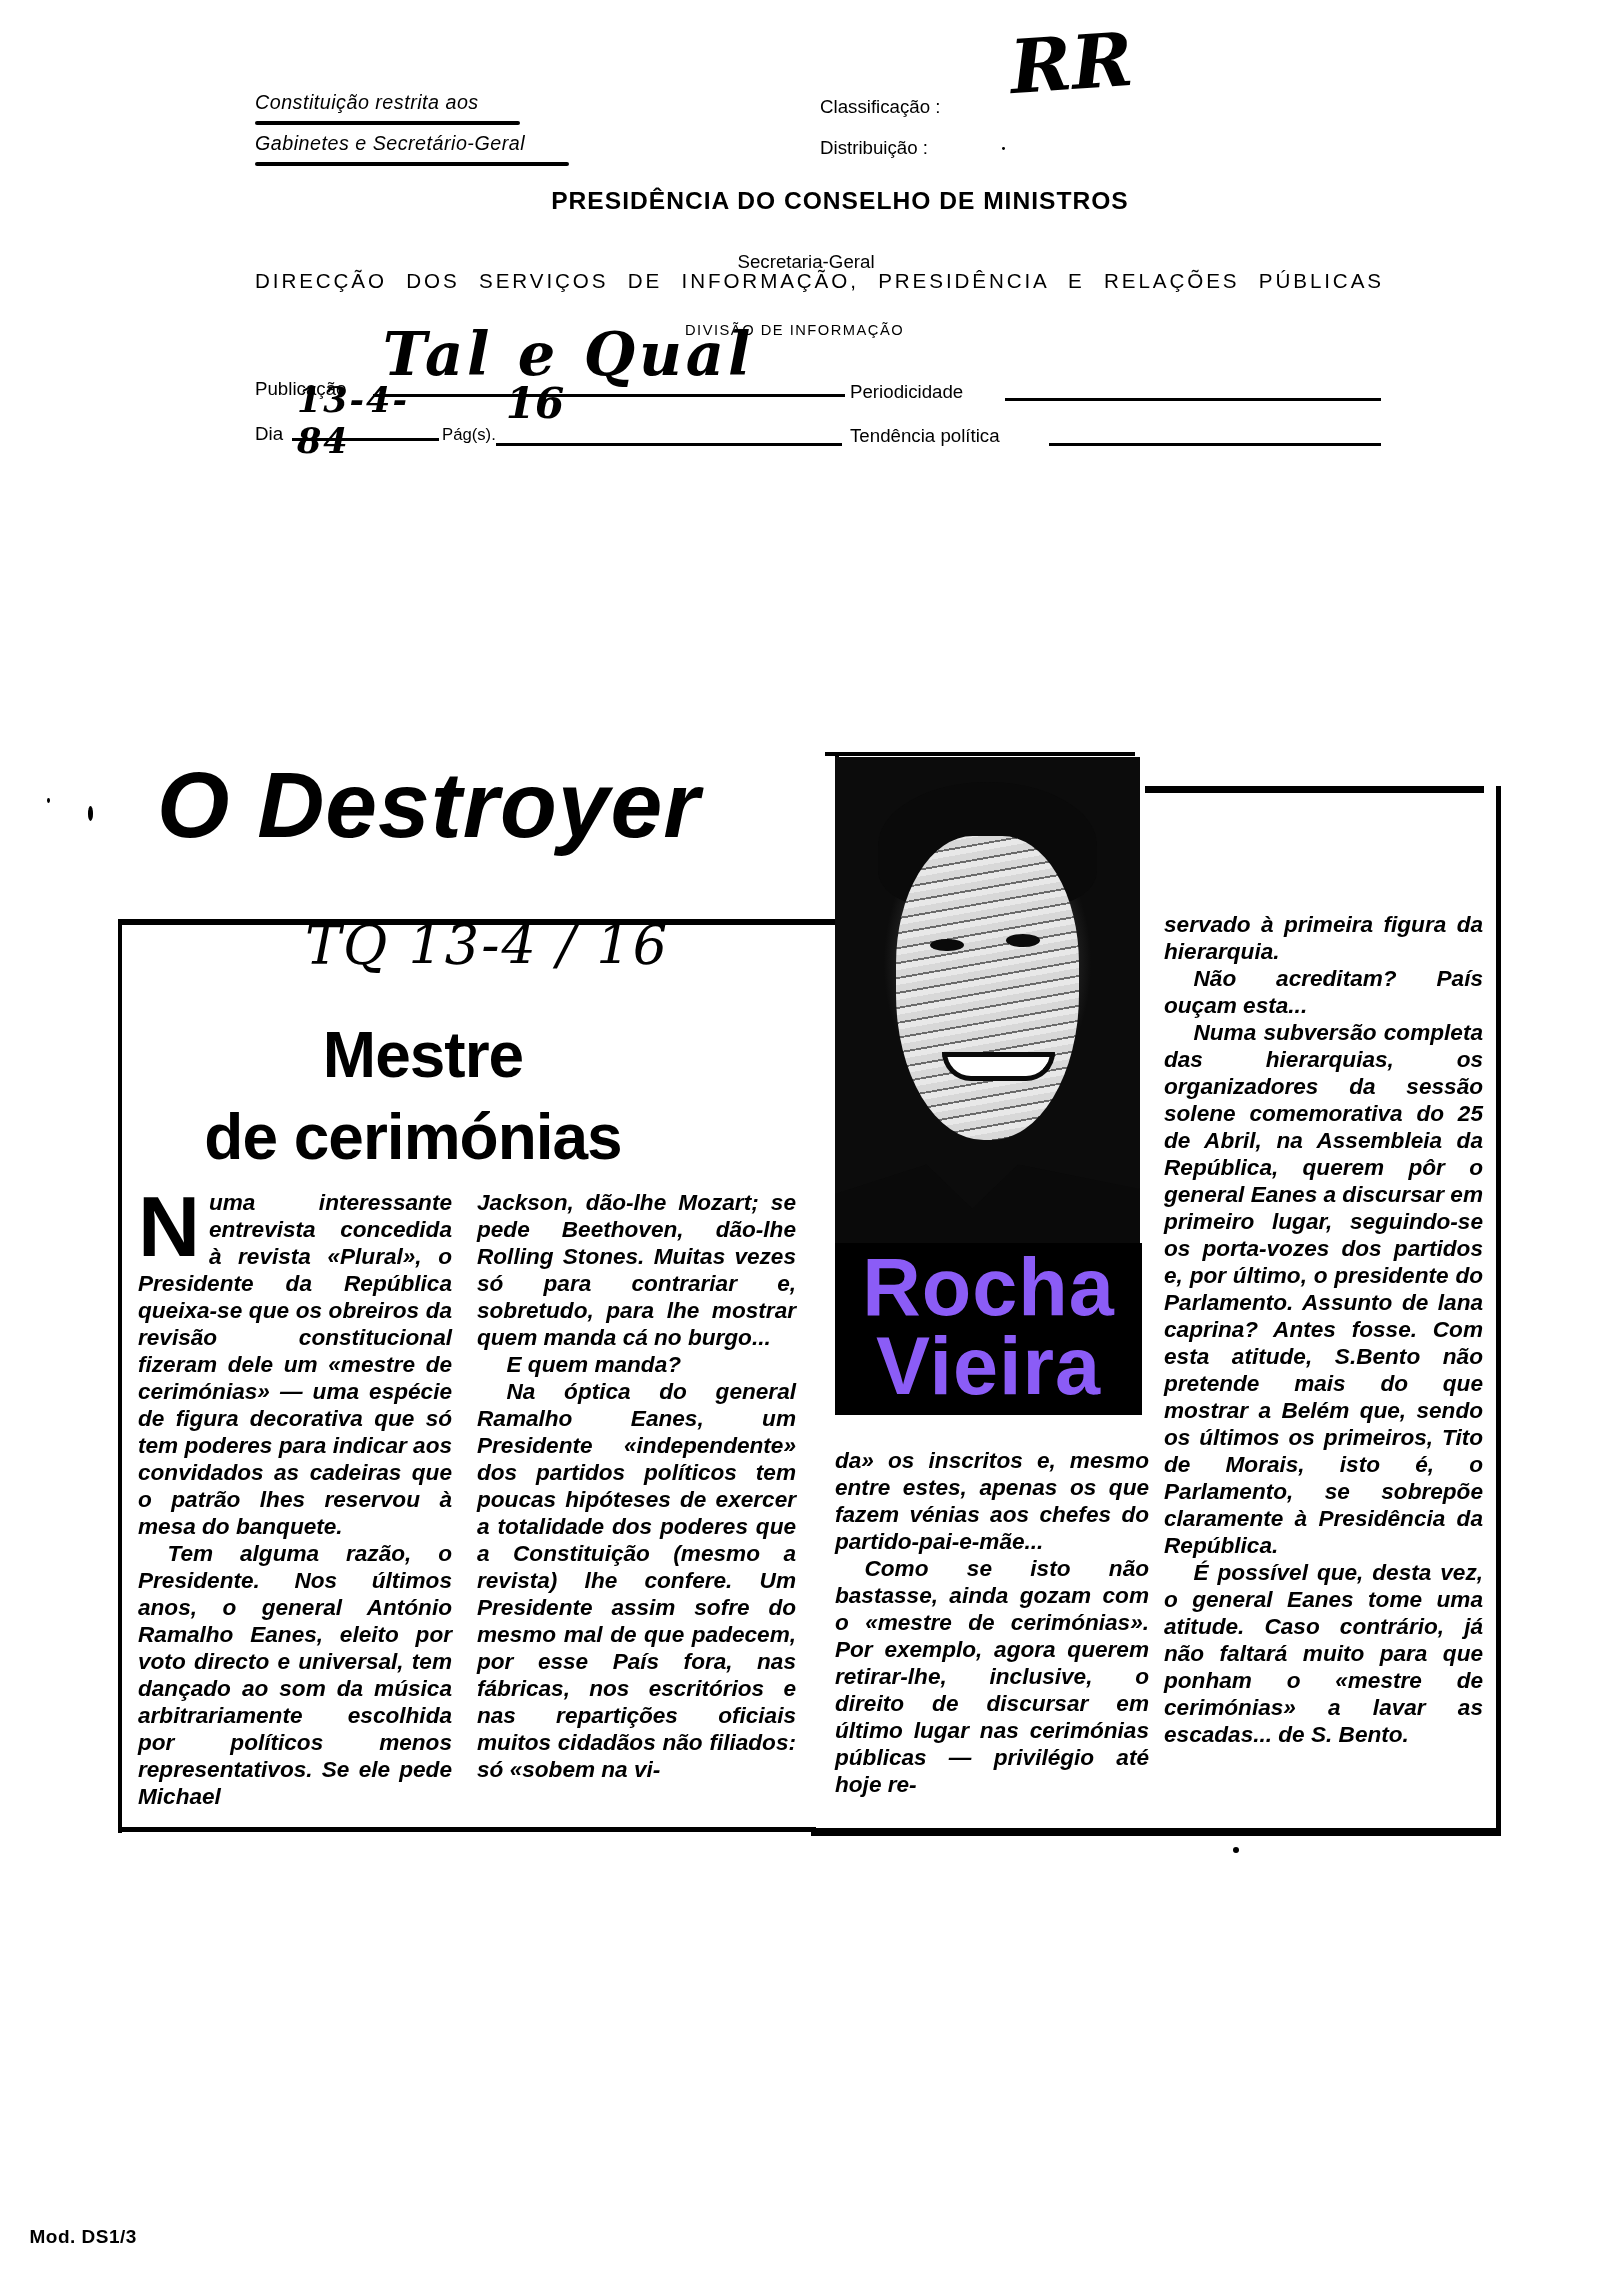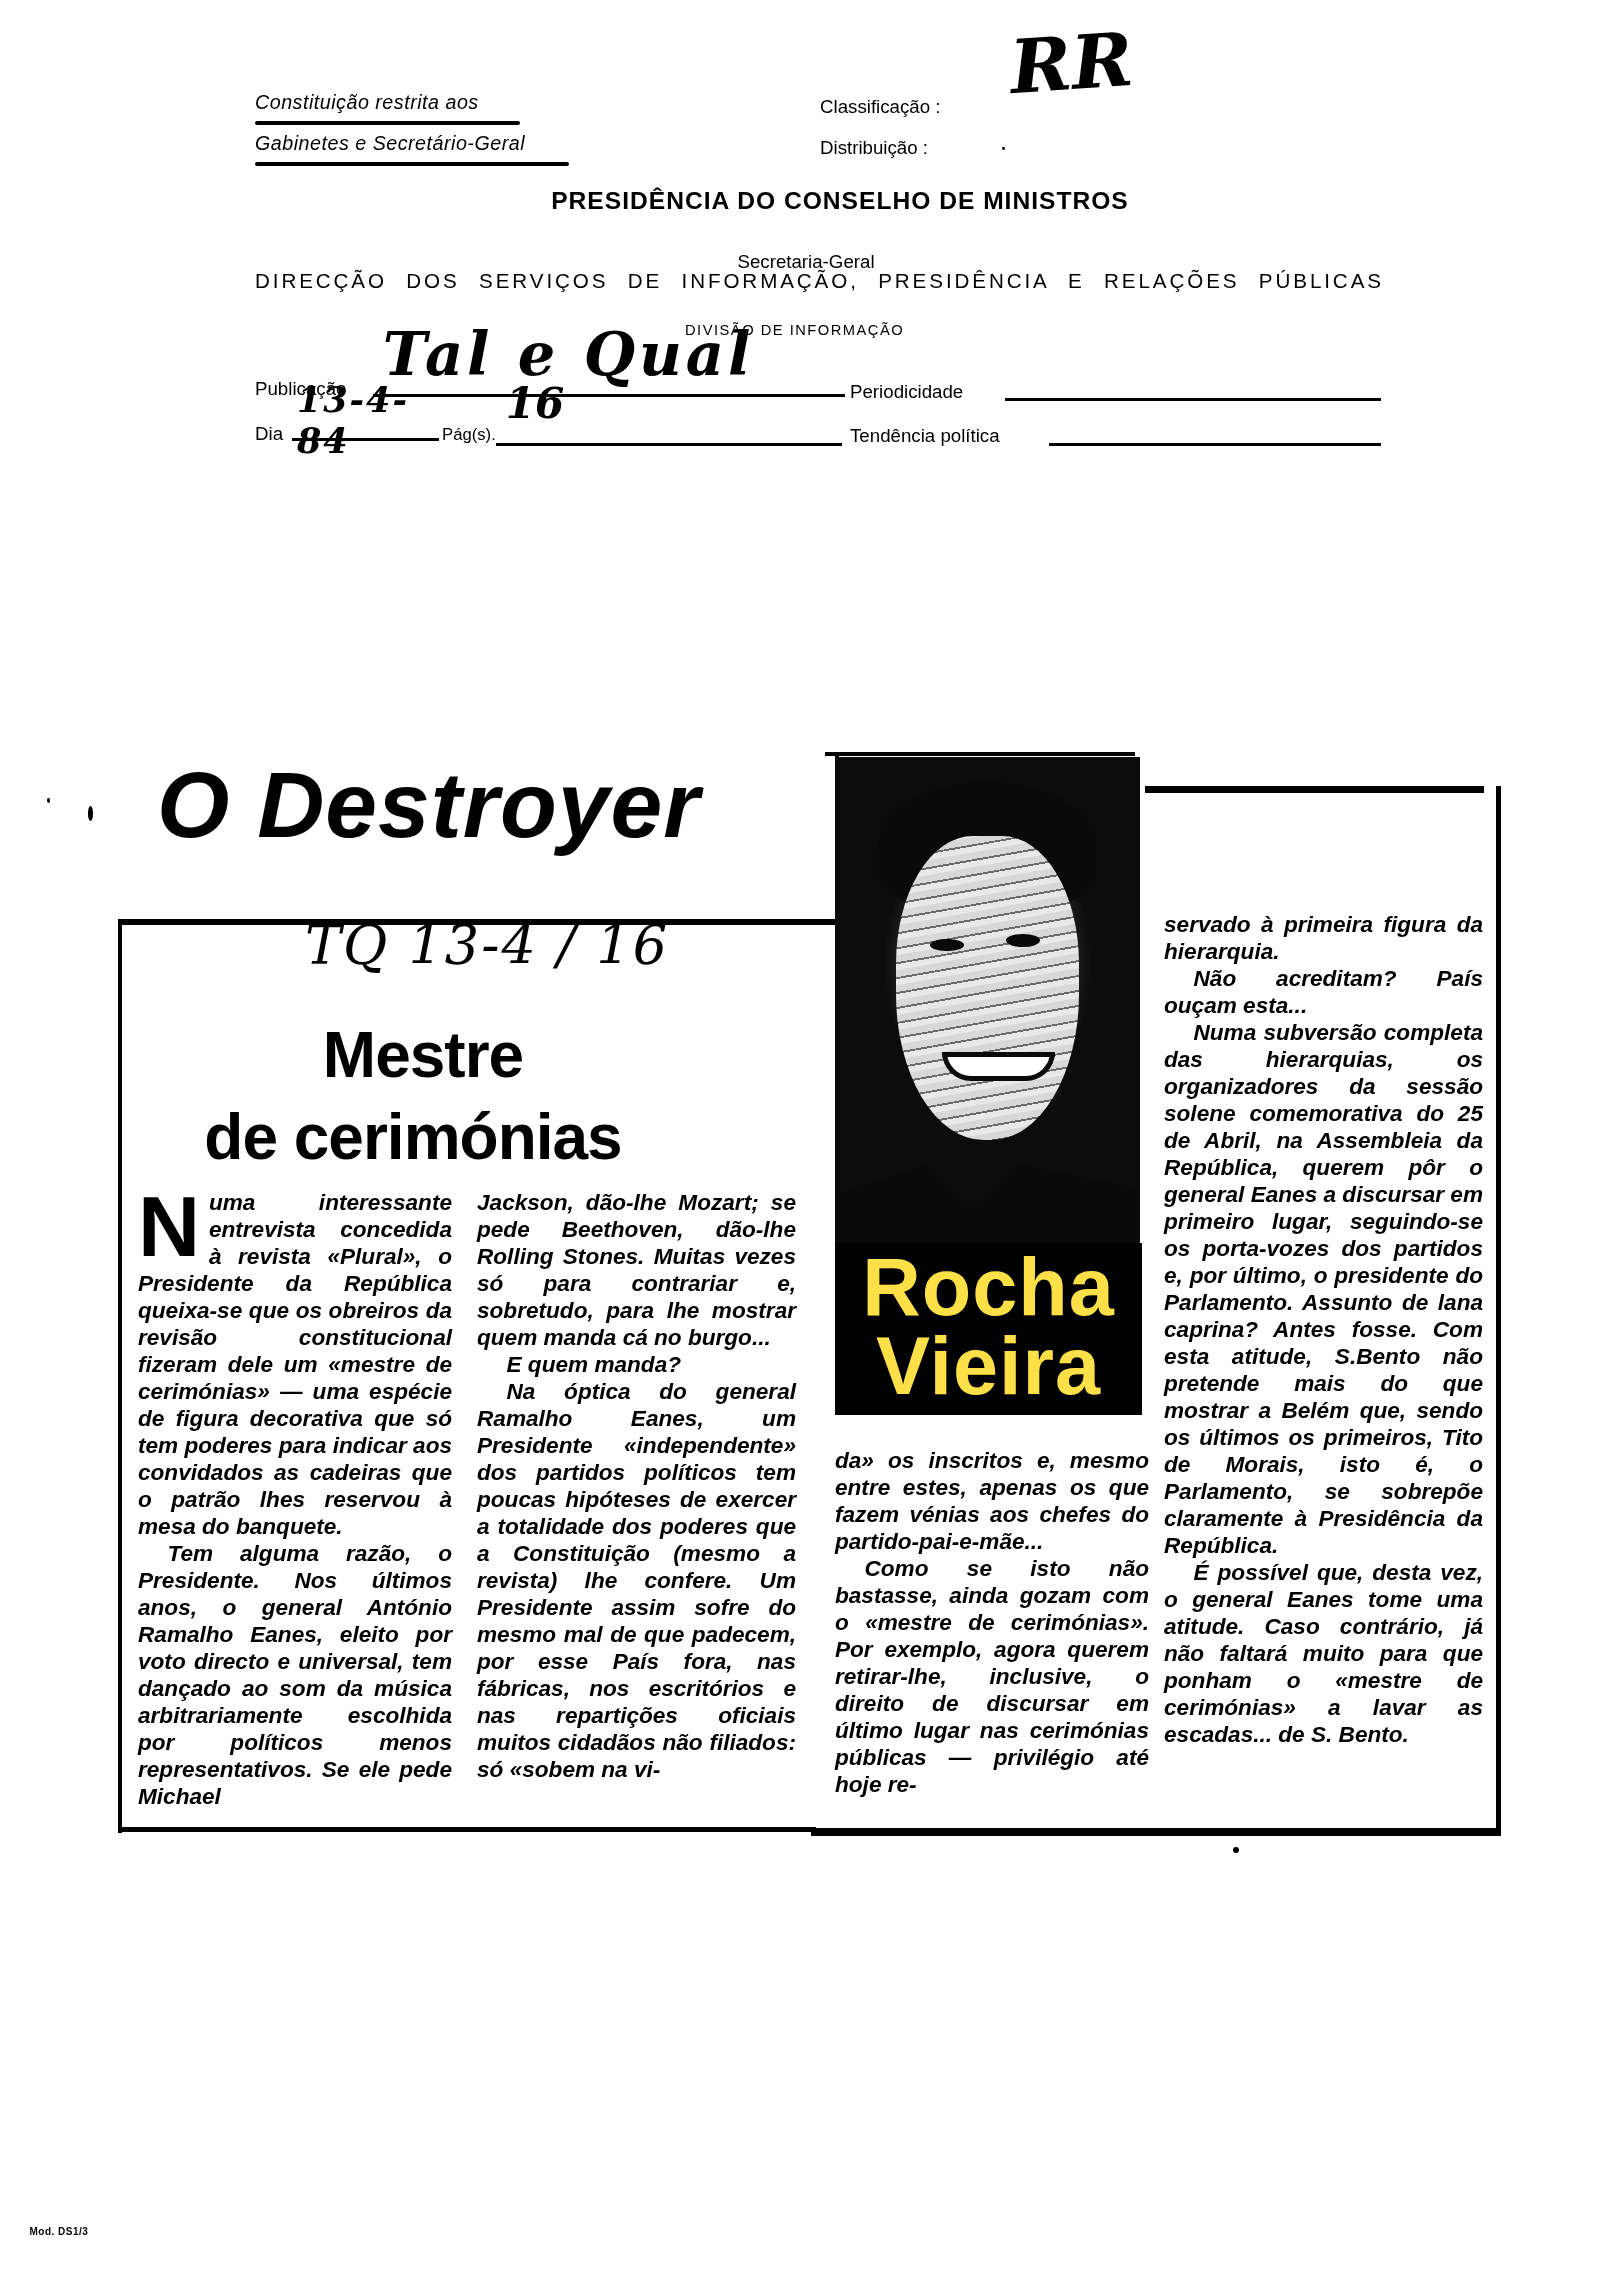--- a/index.html
+++ b/index.html
@@ -53,22 +53,22 @@
   }
   .photo .eye { position: absolute; height: 12.8px; background: #0a0a0a; border-radius: 50%; }
   .photo .mouth {
     position: absolute; left: 35%; top: 60%; width: 34%; height: 19.7px;
     background: #fff; border: 5.9px solid #0a0a0a; border-radius: 0 0 29.5px 29.5px;
   }
   .photo .shoulders {
     position: absolute; left: 0; bottom: 0; width: 100%; height: 20%;
     background: #0a0a0a; clip-path: polygon(0 100%, 0 45%, 30% 15%, 45% 60%, 60% 15%, 100% 40%, 100% 100%);
   }
-  .caption-box { background: #000; color: #fde047; font-weight: bold; font-size: 81px; line-height: 79px; text-align: center; letter-spacing: 1px; }
-  .mod { font-size: 10px; font-weight: bold; letter-spacing: 0.5px; }
+  .caption-box { background: #000; color: #8b5cf6; font-weight: bold; font-size: 81px; line-height: 79px; text-align: center; letter-spacing: 1px; }
+  .mod { font-size: 19px; font-weight: bold; letter-spacing: 0.5px; }
   .speck { position: absolute; background: #000; border-radius: 50%; }
 </style>
 </head>
 <body>
 
 <div class="abs restricted" style="left:255px; top:93px;">
   <span>Constituição restrita aos</span>
   <span class="underline" style="width:265px;"></span>
 </div>
 <div class="abs restricted" style="left:255px; top:134px;">

